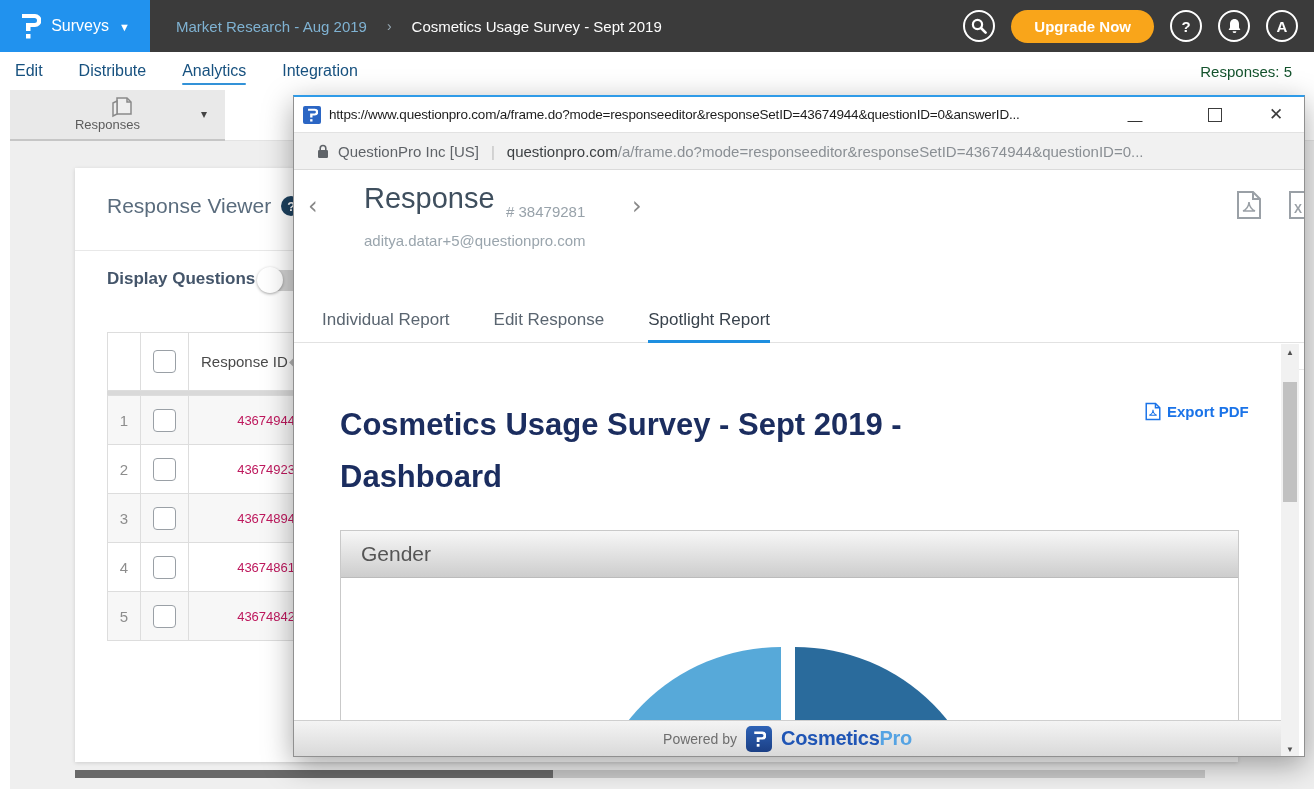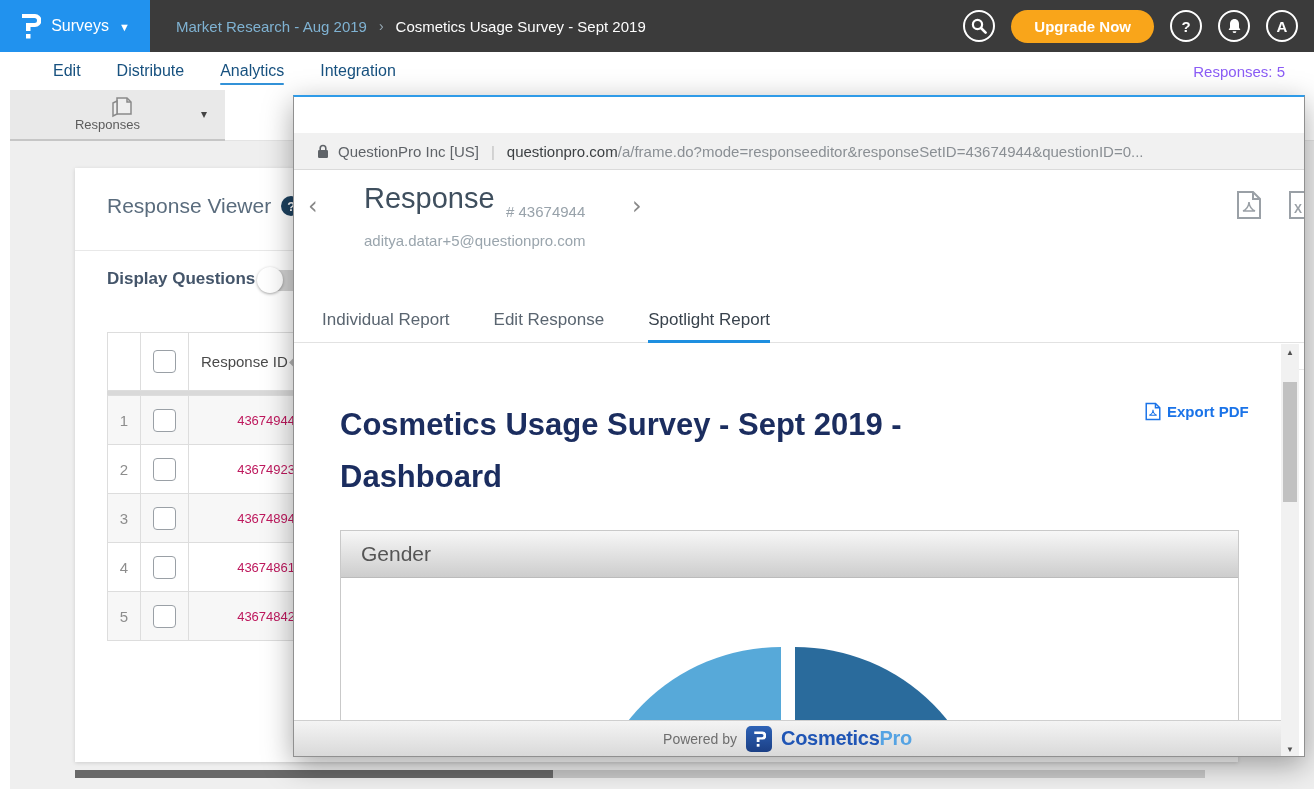--- a/index.html
+++ b/index.html
@@ -6,34 +6,34 @@
   html,body { background:#e9e9ea; }
   body { font-family:"Liberation Sans", sans-serif; }
   #screen { position:relative; width:1314px; height:789px; overflow:hidden; background:#efefef; }
 
   
   .topbar { position:absolute; left:0; top:0; width:1314px; height:52px; background:#3b3b3b; display:flex; align-items:center; }
   .brand { width:150px; height:64px; background:#2192ee; display:flex; align-items:center; justify-content:center; gap:10px; cursor:pointer; }
   .brand svg { display:block; }
   .brand-label { color:#fff; font-size:16px; }
   .brand-caret { color:#fff; font-size:11px; margin-top:2px; }
-  .breadcrumb { display:flex; align-items:center; gap:12px; margin-left:26px; font-size:15px; }
+  .breadcrumb { display:flex; align-items:center; gap:20px; margin-left:26px; font-size:15px; }
   .crumb-parent { color:#7fb2d2; cursor:pointer; }
   .crumb-sep { color:#97a9b4; font-size:14px; }
   .crumb-current { color:#fdfdfd; }
   .topbar-right { margin-left:auto; display:flex; align-items:center; gap:16px; padding-right:16px; }
   .circle-btn { width:32px; height:32px; border:2px solid #fff; border-radius:50%; display:flex; align-items:center; justify-content:center; color:#fff; font-weight:bold; font-size:15px; cursor:pointer; background:transparent; }
   .upgrade-btn { background:#f9a51a; color:#fff; font-weight:bold; font-size:15px; border:none; border-radius:17px; height:33px; padding:0 23px; cursor:pointer; }
 
   
-  .navbar { position:absolute; left:0; top:52px; width:1314px; height:38px; background:#fff; display:flex; align-items:center;padding-left:38px; }
+  .navbar { position:absolute; left:0; top:52px; width:1314px; height:38px; background:#fff; display:flex; align-items:center; }
   .nav-item { margin-left:36px; font-size:16px; color:#17517f; font-weight:500; cursor:pointer; position:relative; }
   .nav-item:first-child { margin-left:15px; }
   .nav-item.active::after { content:""; position:absolute; left:0; right:0; bottom:-5px; height:2px; background:#3292d8; border-radius:1px; }
-  .nav-right { margin-left:auto; margin-right:29px; font-size:15px; color:#8b5cf6; }
+  .nav-right { margin-left:auto; margin-right:22px; font-size:15px; color:#14532d; }
 
   
   .toolbar { position:absolute; left:0; top:90px; width:1314px; height:51px; background:#fff; border-bottom:1px solid #e4e4e4; }
   .tool-responses { position:absolute; left:10px; top:0; width:215px; height:51px; background:#e9e9e9; border-bottom:2px solid #c6c6c6; cursor:pointer; }
   .tool-responses .ticon { position:absolute; left:98px; top:4px; }
   .tool-responses .tlabel { position:absolute; left:0; right:20px; top:27px; text-align:center; font-size:13px; color:#5c5c5c; }
   .tool-responses .tcaret { position:absolute; right:18px; top:17px; color:#444; font-size:12px; }
   .left-strip { position:absolute; left:0; top:90px; width:10px; height:699px; background:#fff; }
 
   
@@ -258,36 +258,48 @@
       </tbody>
     </table>
 
     <div class="hscroll-track">
       <div class="hscroll-thumb"></div>
     </div>
   </div>
 
   <div class="popup">
 
+    <div class="ptitlebar">
+      <div class="favicon">
+        <svg width="11" height="14" viewBox="0 0 21 26">
+            <path d="M2 1 h13 a6.5 6.5 0 0 1 0 13 h-4.5 v4 h-4.5 v-8 h8.5 a2.3 2.3 0 0 0 0-5 H2 z" fill="#fff"></path>
+            <rect x="6" y="21" width="4.5" height="4.5" fill="#fff"></rect>
+          </svg>
+      </div>
+      <span class="purl">https://www.questionpro.com/a/frame.do?mode=responseeditor&amp;responseSetID=43674944&amp;questionID=0&amp;answerID...</span>
+      <span class="win-min">—</span>
+      <span class="win-max"></span>
+      <span class="win-close">✕</span>
+    </div>
 
     <div class="psecbar">
       <svg class="lock" width="12" height="15" viewBox="0 0 12 15">
         <rect x="1" y="6" width="10" height="8" rx="1.2" fill="#5f6368"></rect>
         <path d="M3.2 6 V4.3 a2.8 2.8 0 0 1 5.6 0 V6" fill="none" stroke="#5f6368" stroke-width="1.6"></path>
       </svg>
       <span class="sec-org">QuestionPro Inc [US]</span>
       <span class="sec-sep">|</span>
       <span class="sec-domain">questionpro.com</span>
       <span class="sec-path">/a/frame.do?mode=responseeditor&amp;responseSetID=43674944&amp;questionID=0...</span>
     </div>
 
     <div class="pheader">
       <span class="chev chev-left">‹</span>
       <span class="resp-title">Response</span>
-      <span class="resp-num"># 43674944</span>
+      <span class="resp-num"># 38479281</span>
       <span class="chev chev-right">›</span>
       <span class="resp-email">aditya.datar+5@questionpro.com</span>
       <svg class="hdr-icon pdf" width="26" height="30" viewBox="0 0 26 30">
         <path d="M2 2 h15 l7 7 v19 h-22 z" fill="#fff" stroke="#9aa0a6" stroke-width="2"></path>
         <path d="M17 2 v7 h7" fill="none" stroke="#9aa0a6" stroke-width="2"></path>
         <path d="M7 21 c3-1 6-5 6-9 0 4 3 8 6 9 -4 0 -8 0 -12 0z" fill="none" stroke="#9aa0a6" stroke-width="1.6"></path>
       </svg>
       <svg class="hdr-icon xls" width="26" height="30" viewBox="0 0 26 30">
         <path d="M2 2 h15 l7 7 v19 h-22 z" fill="#fff" stroke="#9aa0a6" stroke-width="2"></path>
         <path d="M17 2 v7 h7" fill="none" stroke="#9aa0a6" stroke-width="2"></path>

